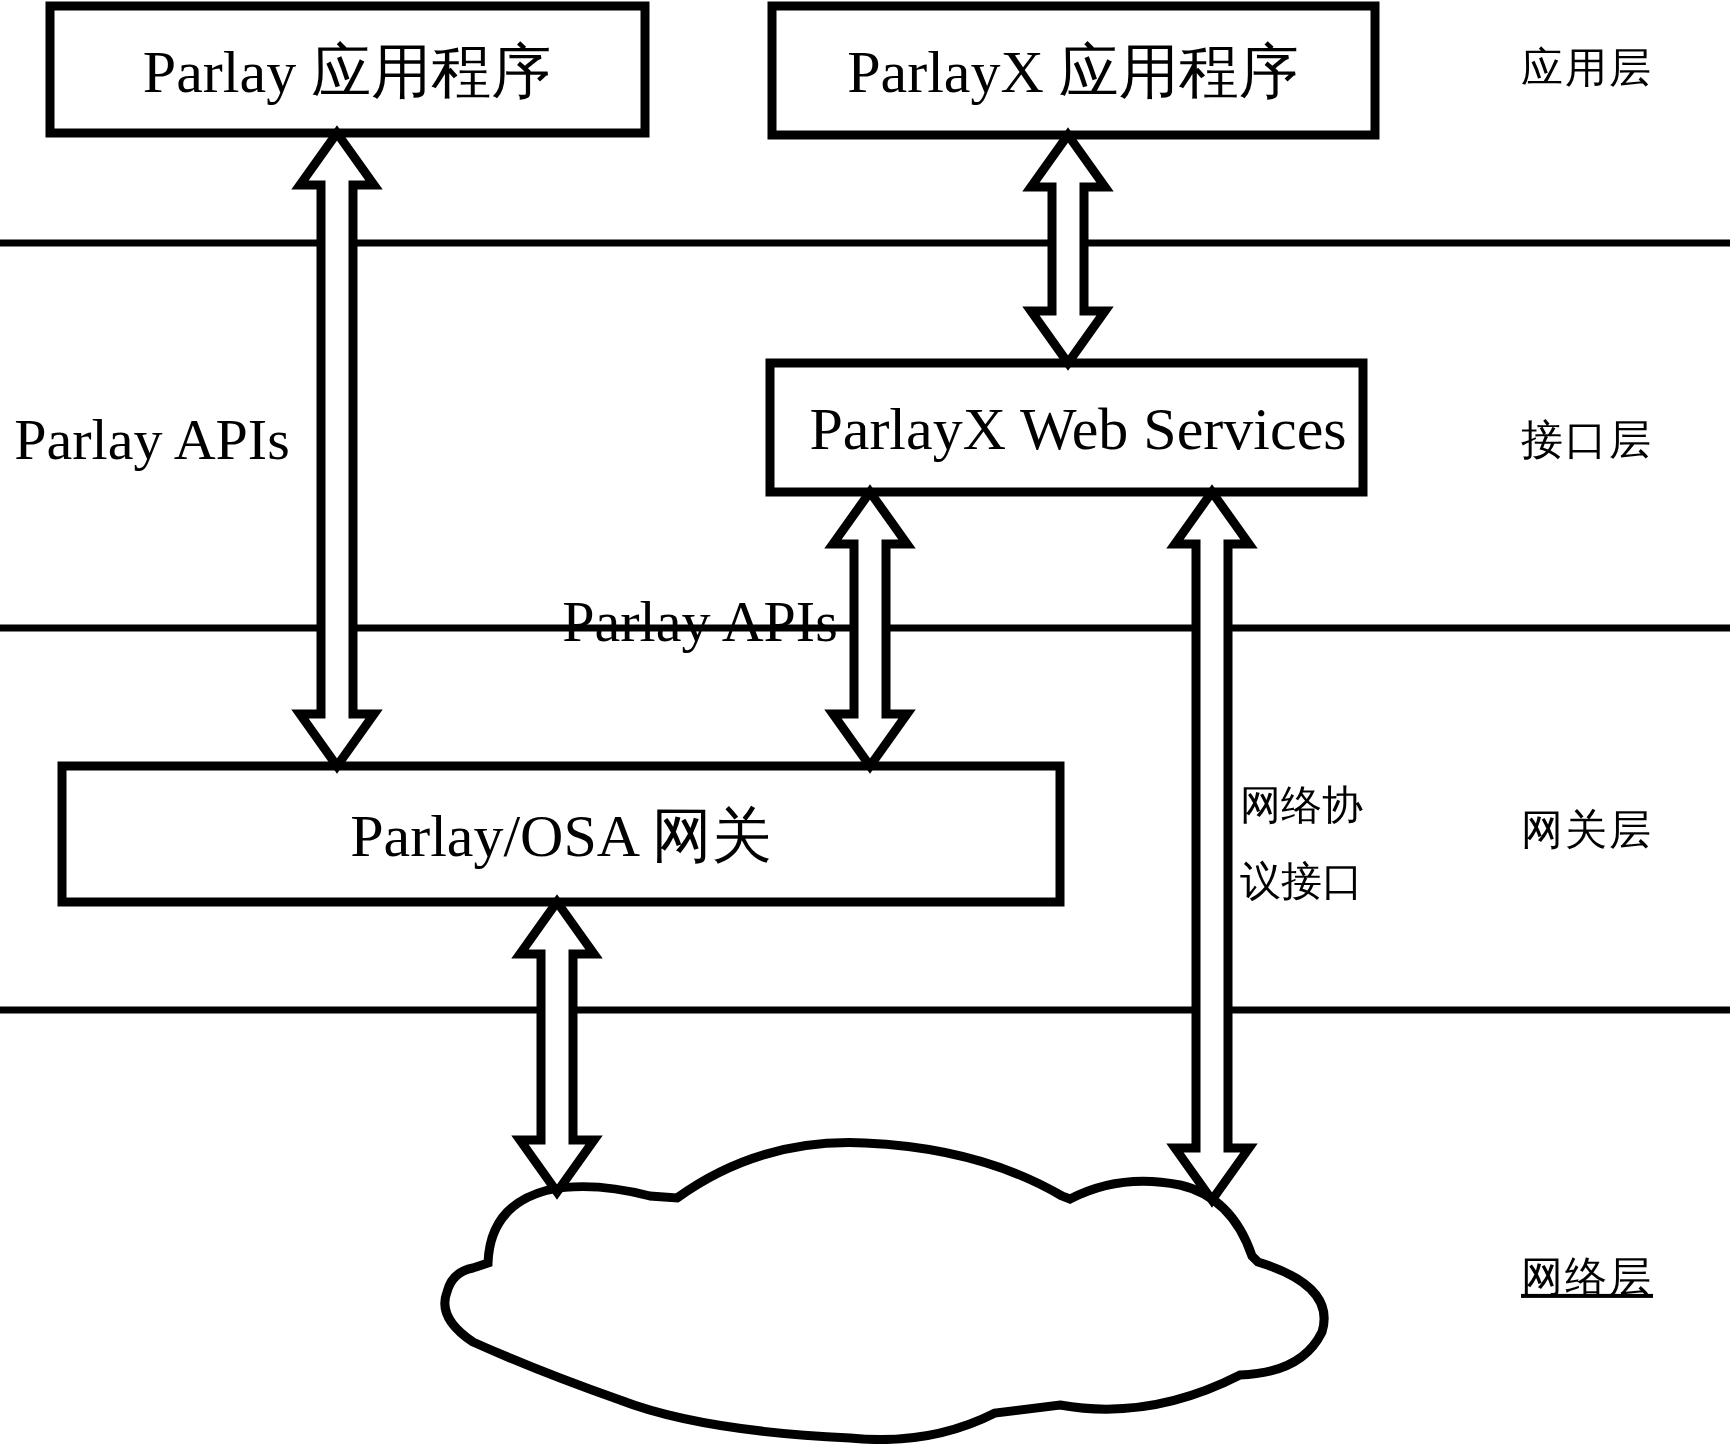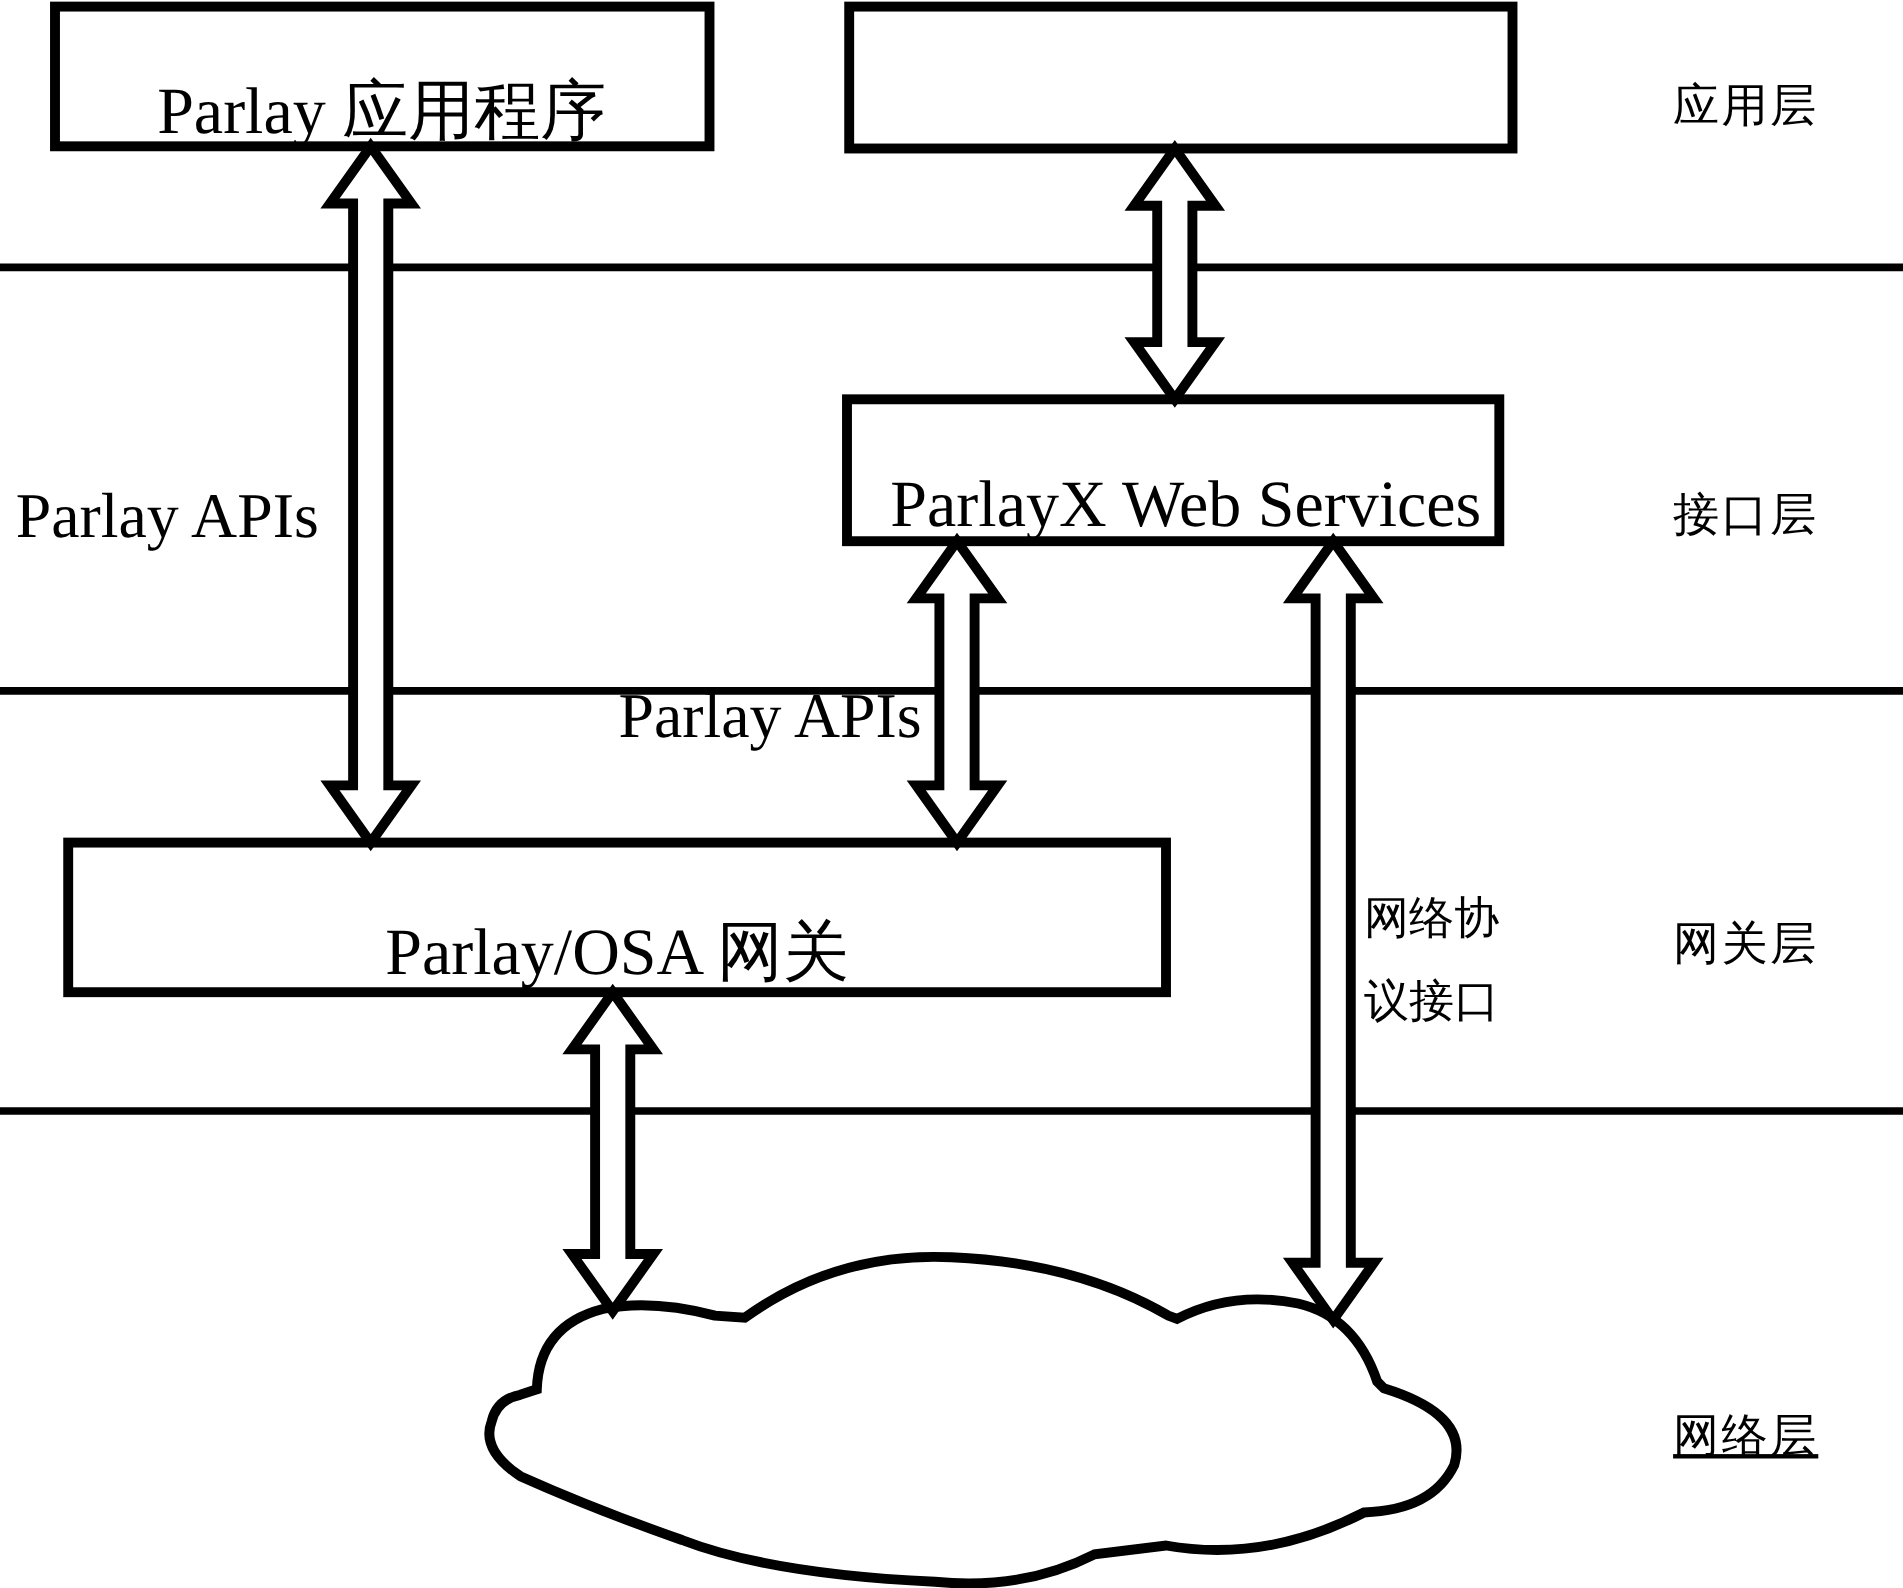--- a/index.html
+++ b/index.html
@@ -21,21 +21,20 @@
     left: 0;
     top: 0;
   }
   .lbl {
     position: absolute;
     transform: translate(-50%, -50%);
     white-space: nowrap;
     font-size: 60px;
     line-height: 1.1;
     color: #000;
-    margin-top: 29px;
   }
   .box-lbl { font-size: 60px; }
   .layer-lbl { font-size: 42px; letter-spacing: 2px; }
   .conn-lbl { font-size: 58px; }
   .two-line {
     white-space: normal;
     text-align: left;
     width: 200px;
     line-height: 76px;
     font-size: 41px;
@@ -79,20 +78,21 @@
              Z" fill="#fff" stroke="#000" stroke-width="9" stroke-linejoin="miter"></path>
 
     <polygon points="337,133 374,185 353,185 353,714 374,714 337,766 300,714 321,714 321,185 300,185" fill="#fff" stroke="#000" stroke-width="9"></polygon>
     <polygon points="1068,135 1105,187 1084,187 1084,311 1105,311 1068,363 1031,311 1052,311 1052,187 1031,187" fill="#fff" stroke="#000" stroke-width="9"></polygon>
     <polygon points="870,492 907,544 886,544 886,714 907,714 870,766 833,714 854,714 854,544 833,544" fill="#fff" stroke="#000" stroke-width="9"></polygon>
     <polygon points="1212,492 1249,544 1228,544 1228,1148 1249,1148 1212,1200 1175,1148 1196,1148 1196,544 1175,544" fill="#fff" stroke="#000" stroke-width="9"></polygon>
     <polygon points="557,902 594,954 573,954 573,1140 594,1140 557,1192 520,1140 541,1140 541,954 520,954" fill="#fff" stroke="#000" stroke-width="9"></polygon>
   </svg>
 
   <div class="lbl box-lbl" style="left:347px; top:72px;">Parlay 应用程序</div>
+  <div class="lbl box-lbl" style="left:1073px; top:72px;">ParlayX 应用程序</div>
   <div class="lbl box-lbl" style="left:1078px; top:429px;">ParlayX Web Services</div>
   <div class="lbl box-lbl" style="left:561px; top:836px;">Parlay/OSA 网关</div>
 
   <div class="lbl conn-lbl" style="left:152px; top:440px;">Parlay APIs</div>
   <div class="lbl conn-lbl" style="left:700px; top:622px;">Parlay APIs</div>
 
   <div class="lbl two-line" style="left:1340px; top:843px;">
     <span>网络协</span><br>
     <span>议接口</span>
   </div>

